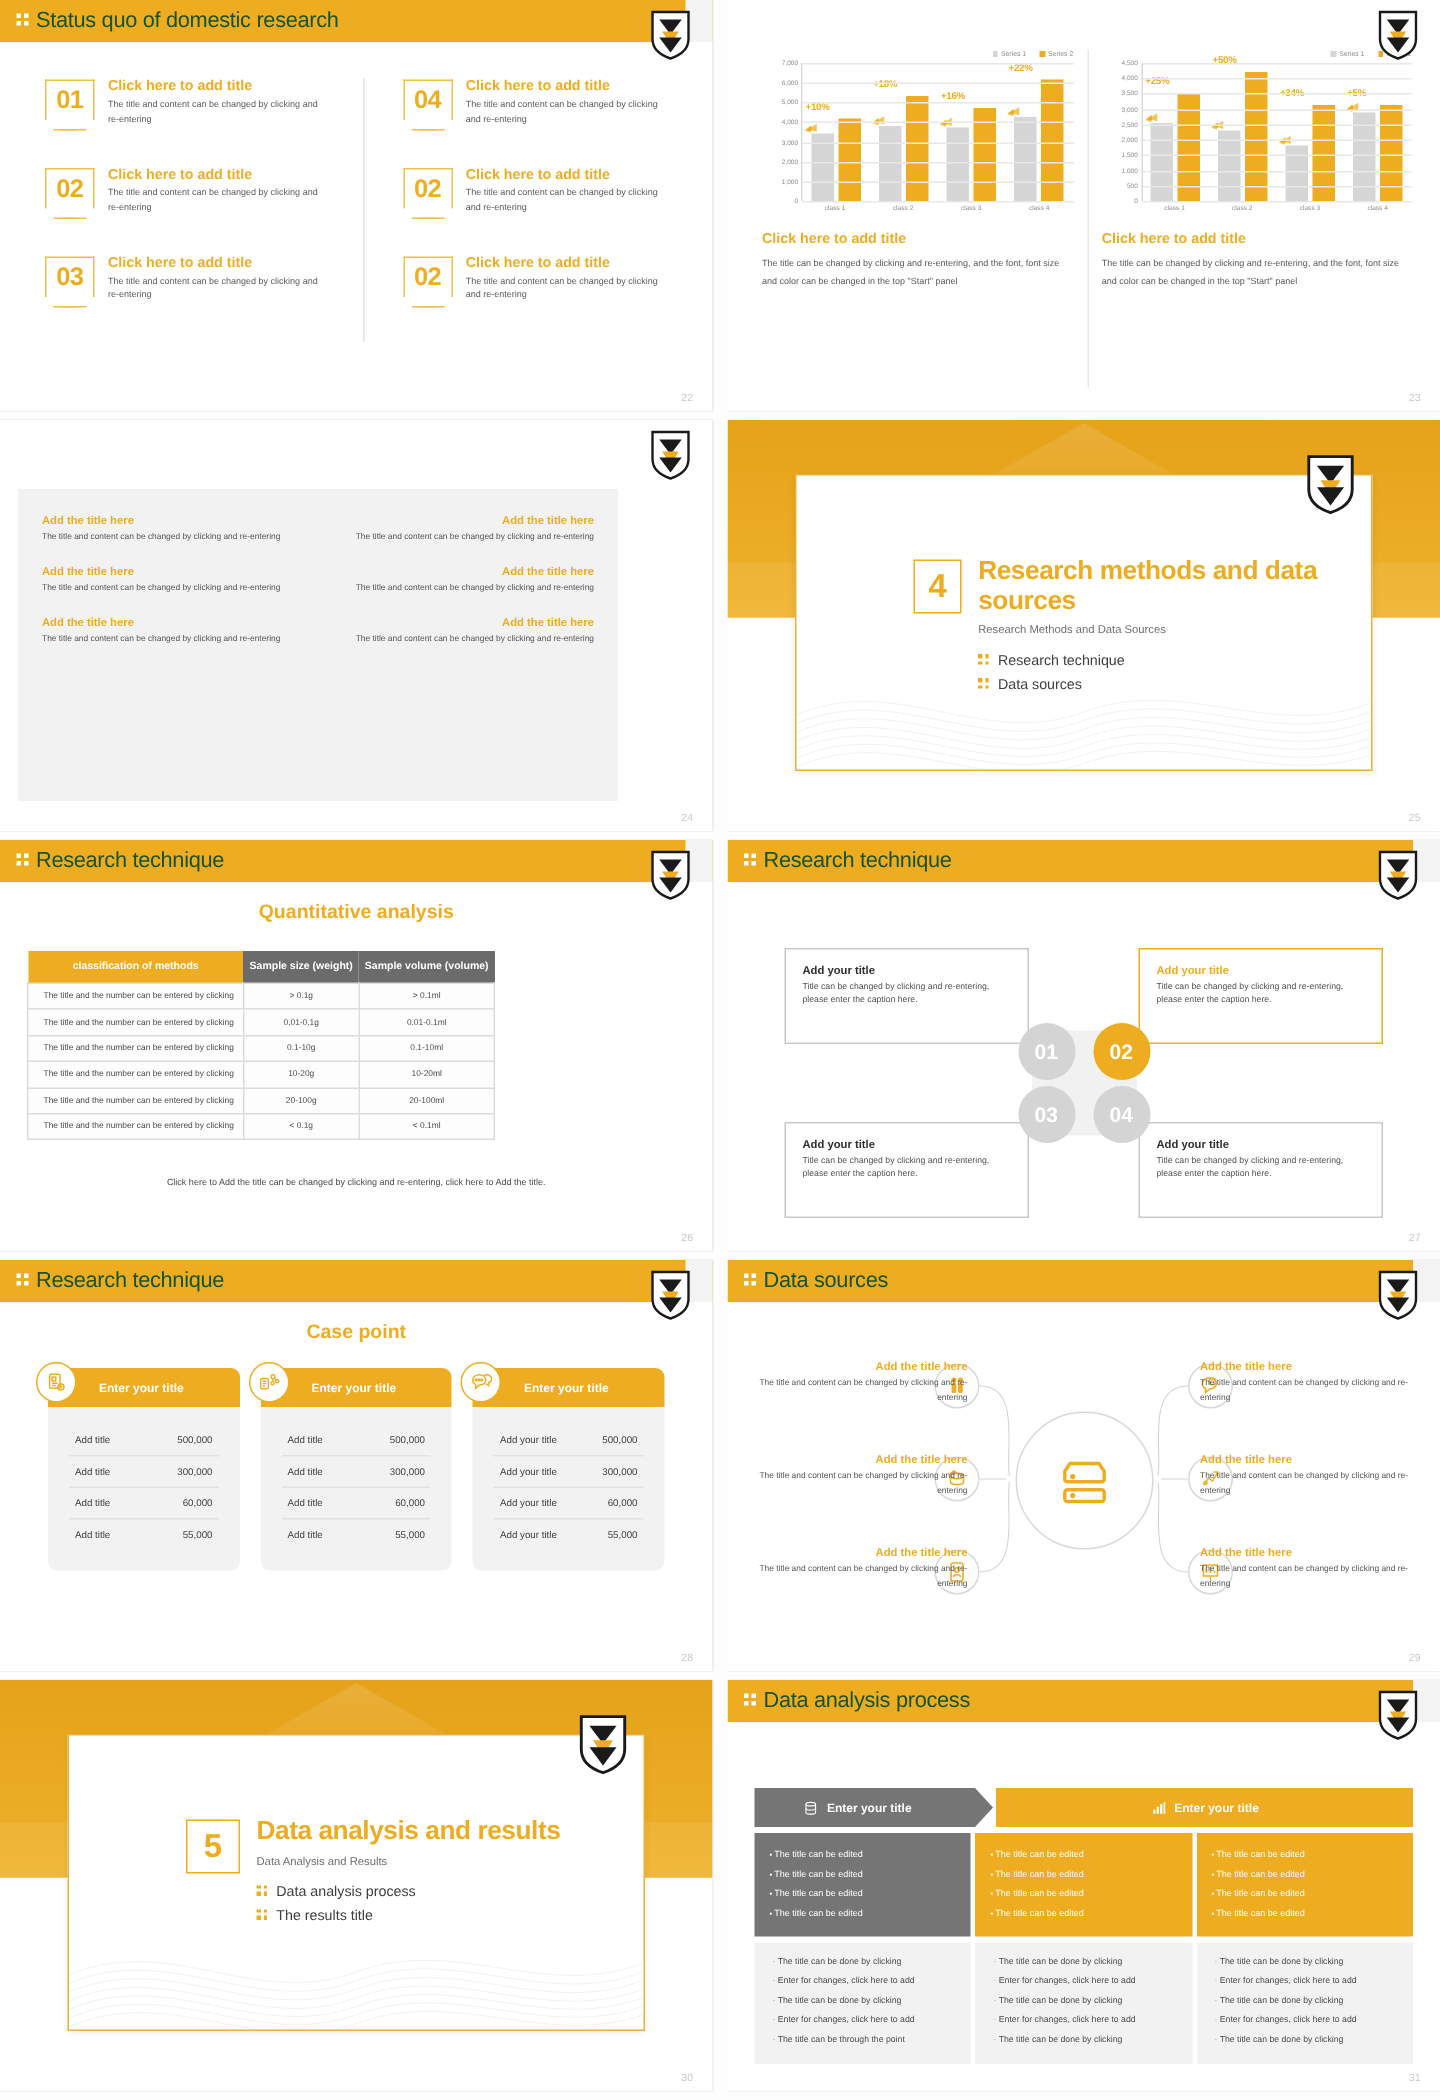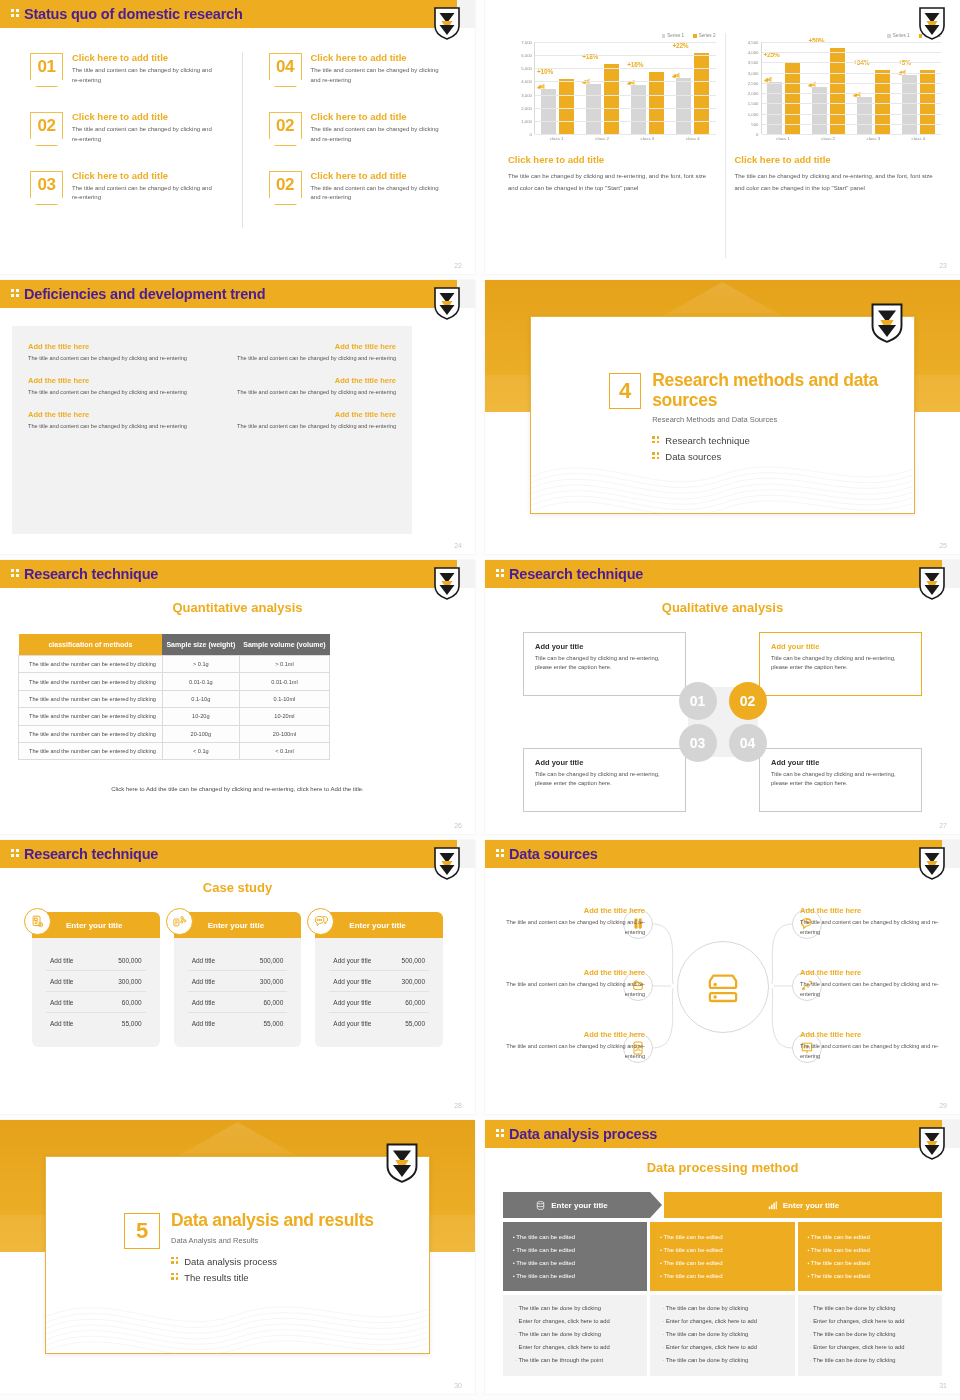--- a/index.html
+++ b/index.html
@@ -34,21 +34,21 @@
   .hdr .dots {
     display: inline-block; margin-left: 11px; margin-right: 5px;
     line-height: 0;
   }
   .hdr .dots i {
     display: block; width: 3px; height: 3px; background: #fff;
     margin-bottom: 2px;
   }
   .hdr .dots .row { display: flex; gap: 2px; }
   .hdr-title {
-    color: #4c1d95; font-size: 14.5px; font-weight: bold;
+    color: #14532d; font-size: 14.5px; font-weight: normal;
     letter-spacing: -0.2px;
   }
   .hdr-accent {
     position: absolute; top: 0; right: 0; width: 18px; height: 28px;
     background: #f3f3f3;
   }
   
   .shield {
     position: absolute; top: 6px; right: 14px;
     width: 28px; height: 34px; z-index: 9;
@@ -533,34 +533,20 @@
             <div>class 4</div>
           </div>
         <div class="c-title">Click here to add title</div>
         <div class="c-desc">The title can be changed by clicking and re-entering, and the font, font size and color can be changed in the top "Start" panel</div>
       </div>
     </div>
     <div class="pgnum">23</div>
   </div>
 
   <div class="slide">
-    <div class="hdr">
-      <span class="dots">
-        <span class="row">
-            <i></i>
-            <i></i>
-          </span>
-          <span class="row">
-            <i></i>
-            <i></i>
-          </span>
-      </span>
-      <span class="hdr-title">Deficiencies and development trend</span>
-      <span class="hdr-accent"></span>
-    </div>
     <div class="shield">
       <svg viewBox="0 0 56 68">
         <path d="M4 4 H52 V40 C52 54 40 62 28 66 C16 62 4 54 4 40 Z" fill="#fff" stroke="#1a1a1a" stroke-width="3.2"></path>
         <path d="M13 14 H43 L28 34 Z" fill="#1a1a1a"></path>
         <path d="M17 30 H39 L28 48 Z" fill="#eead20"></path>
         <path d="M13 38 H43 L28 58 Z" fill="#1a1a1a"></path>
       </svg>
     </div>
     <div class="s24-body">
       <div class="s24-panel">
@@ -744,21 +730,20 @@
       <span class="hdr-accent"></span>
     </div>
     <div class="shield">
       <svg viewBox="0 0 56 68">
         <path d="M4 4 H52 V40 C52 54 40 62 28 66 C16 62 4 54 4 40 Z" fill="#fff" stroke="#1a1a1a" stroke-width="3.2"></path>
         <path d="M13 14 H43 L28 34 Z" fill="#1a1a1a"></path>
         <path d="M17 30 H39 L28 48 Z" fill="#eead20"></path>
         <path d="M13 38 H43 L28 58 Z" fill="#1a1a1a"></path>
       </svg>
     </div>
-    <div class="s27-h">Qualitative analysis</div>
     <div class="s27-wrap">
       <div class="s27-hub"></div>
       <div class="s27-card tl">
         <div class="t">Add your title</div>
         <div class="d">Title can be changed by clicking and re-entering, please enter the caption here.</div>
       </div>
       <div class="s27-card tr hl">
         <div class="t">Add your title</div>
         <div class="d">Title can be changed by clicking and re-entering, please enter the caption here.</div>
       </div>
@@ -794,21 +779,21 @@
       <span class="hdr-accent"></span>
     </div>
     <div class="shield">
       <svg viewBox="0 0 56 68">
         <path d="M4 4 H52 V40 C52 54 40 62 28 66 C16 62 4 54 4 40 Z" fill="#fff" stroke="#1a1a1a" stroke-width="3.2"></path>
         <path d="M13 14 H43 L28 34 Z" fill="#1a1a1a"></path>
         <path d="M17 30 H39 L28 48 Z" fill="#eead20"></path>
         <path d="M13 38 H43 L28 58 Z" fill="#1a1a1a"></path>
       </svg>
     </div>
-    <div class="s28-h">Case study</div>
+    <div class="s28-h">Case point</div>
     <div class="s28-row" id="caseRow">
         <div class="s28-card">
           <div class="s28-head">
             <span class="s28-ico">
               <svg viewBox="0 0 24 24">
                 <g fill="none" stroke="#eead20" stroke-width="1.6">
                   <rect x="5" y="3.5" width="11" height="15" rx="1.6"></rect>
                   <rect x="7.5" y="6.5" width="4" height="4"></rect>
                   <path d="M7.5 13 h6 M7.5 15.5 h4"></path>
                   <circle cx="17" cy="17" r="3.2"></circle>
@@ -1118,21 +1103,20 @@
       <span class="hdr-accent"></span>
     </div>
     <div class="shield">
       <svg viewBox="0 0 56 68">
         <path d="M4 4 H52 V40 C52 54 40 62 28 66 C16 62 4 54 4 40 Z" fill="#fff" stroke="#1a1a1a" stroke-width="3.2"></path>
         <path d="M13 14 H43 L28 34 Z" fill="#1a1a1a"></path>
         <path d="M17 30 H39 L28 48 Z" fill="#eead20"></path>
         <path d="M13 38 H43 L28 58 Z" fill="#1a1a1a"></path>
       </svg>
     </div>
-    <div class="s31-h">Data processing method</div>
     <div class="s31-wrap">
       <div class="s31-bars">
         <div class="s31-bar1">
           <svg viewBox="0 0 24 24">
             <g fill="none" stroke="#fff" stroke-width="1.6">
                 <ellipse cx="12" cy="6" rx="7" ry="2.6"></ellipse>
             <path d="M5 6 v12 A7 2.6 0 0 0 19 18 V6"></path>
                 <path d="M5 12 A7 2.6 0 0 0 19 12"></path>
               </g>
           </svg>

